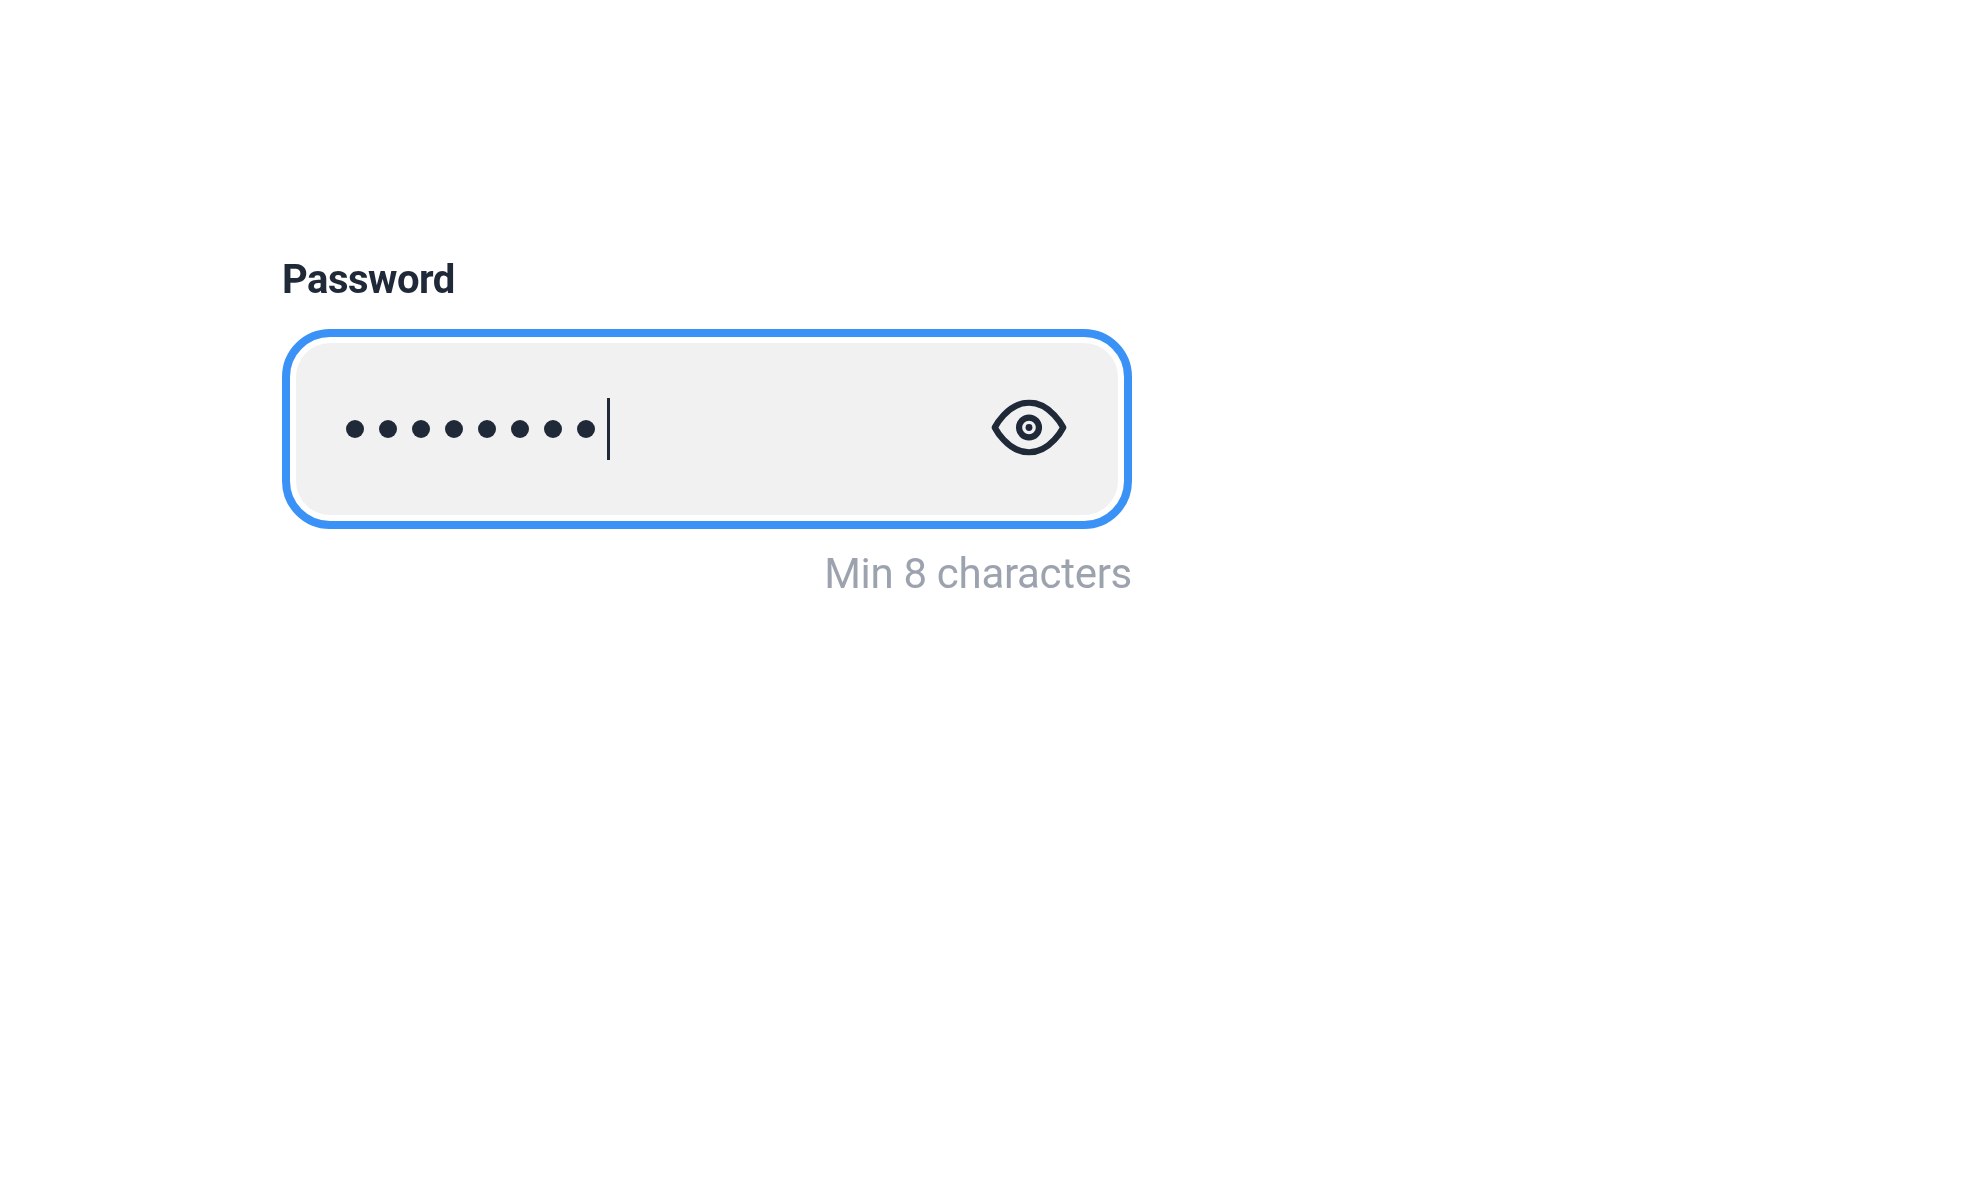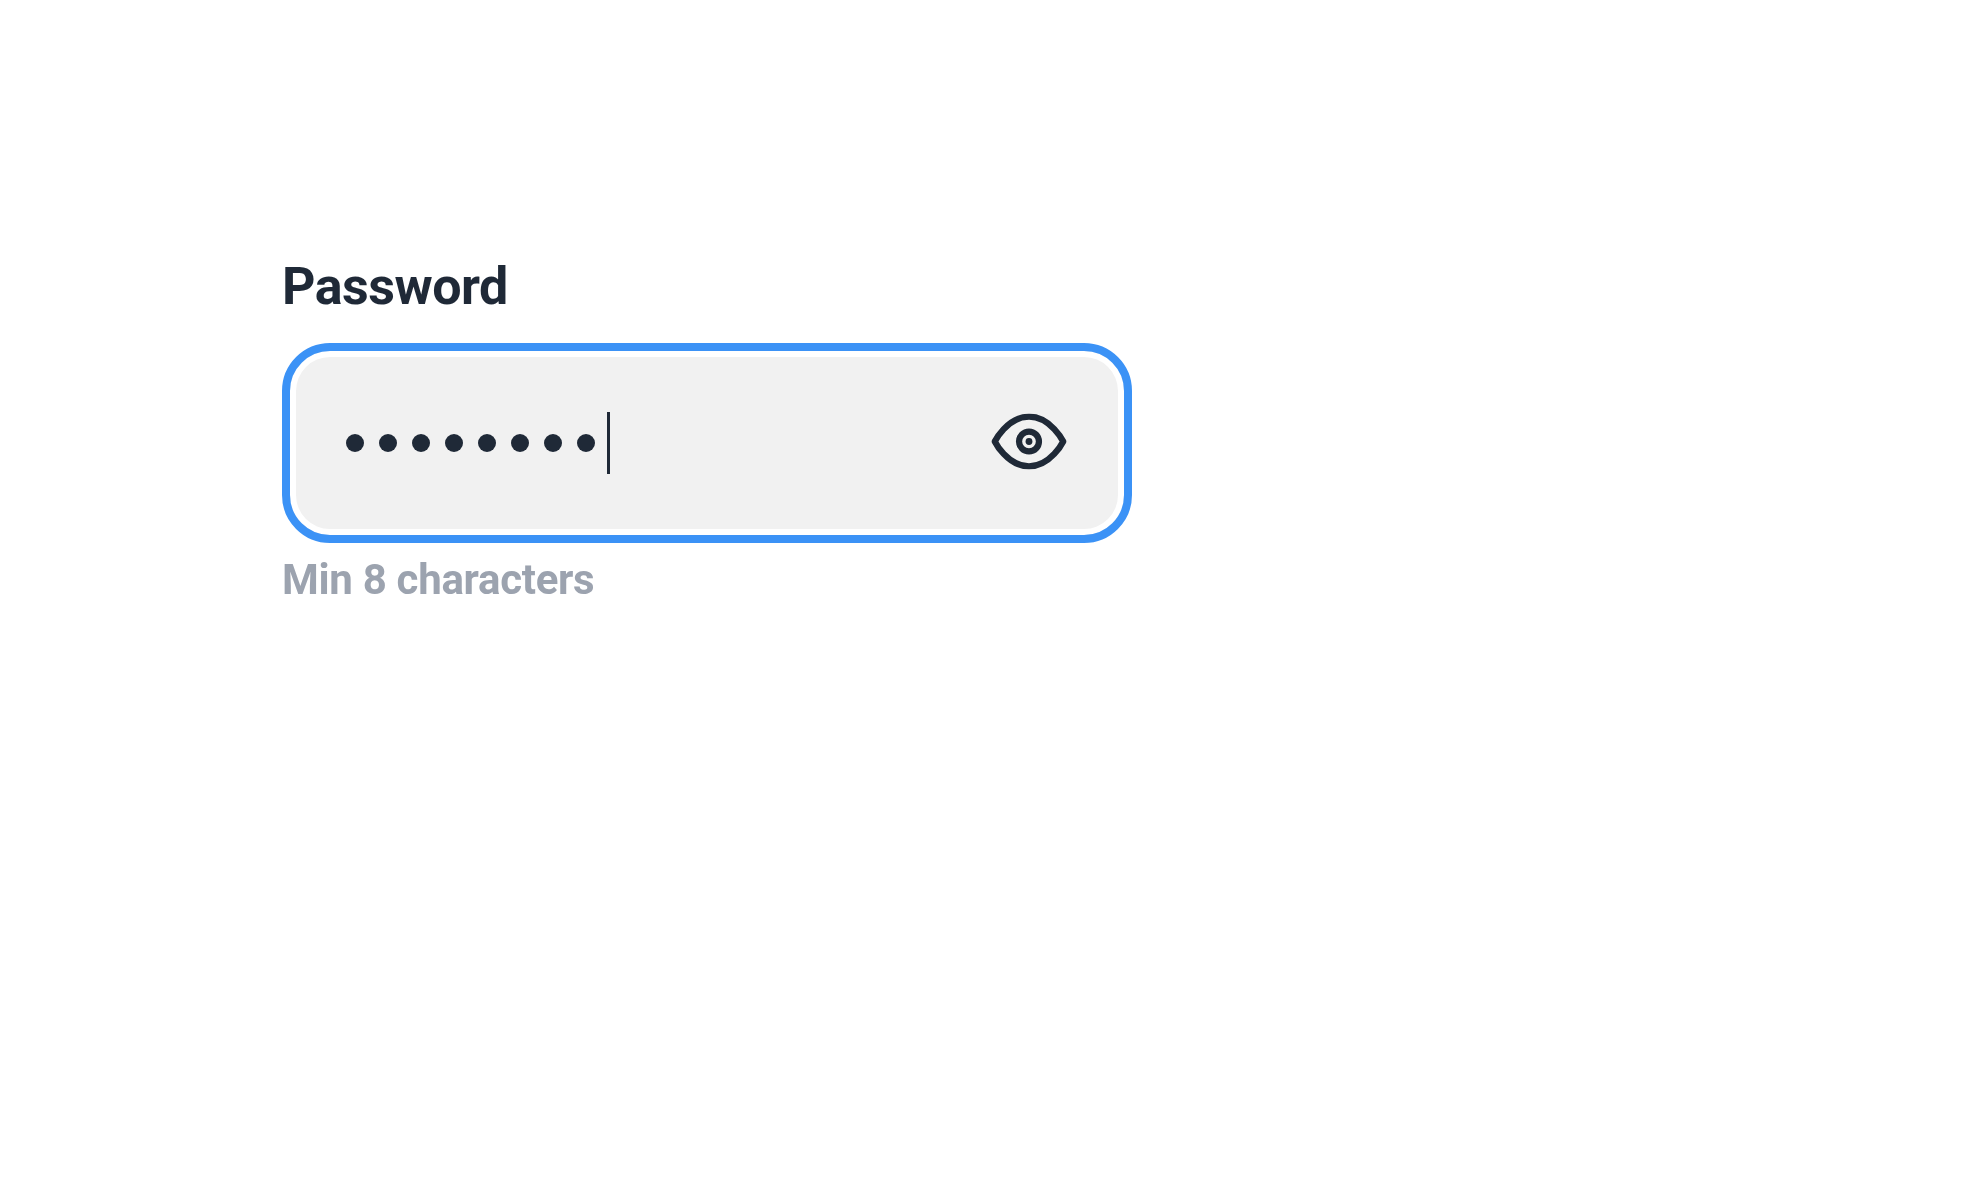--- a/index.html
+++ b/index.html
@@ -14,21 +14,21 @@
       height: 1200px;
       position: relative;
     }
     .field-wrapper {
       position: absolute;
       left: 282px;
       top: 256px;
       width: 850px;
     }
     .field-label {
-      font-size: 52px;
+      font-size: 40px;
       font-weight: 700;
       color: #1f2937;
       margin-bottom: 26px;
       letter-spacing: -0.5px;
     }
     .input-container {
       position: relative;
       width: 100%;
       height: 200px;
       background: #f1f1f1;
@@ -69,24 +69,25 @@
       display: flex;
       align-items: center;
       justify-content: center;
     }
     .eye-button svg {
       width: 78px;
       height: 56px;
     }
     .hint-text {
       font-size: 42px;
-      font-weight: 700;
+      font-weight: 400;
       color: #9ca3af;
-      margin-top: 12px;
+      margin-top: 20px;
       letter-spacing: -0.3px;
+      text-align: right;
     }
     .password-input-hidden {
       position: absolute;
       opacity: 0;
       pointer-events: none;
       width: 0;
       height: 0;
     }
   </style>
 </head>

